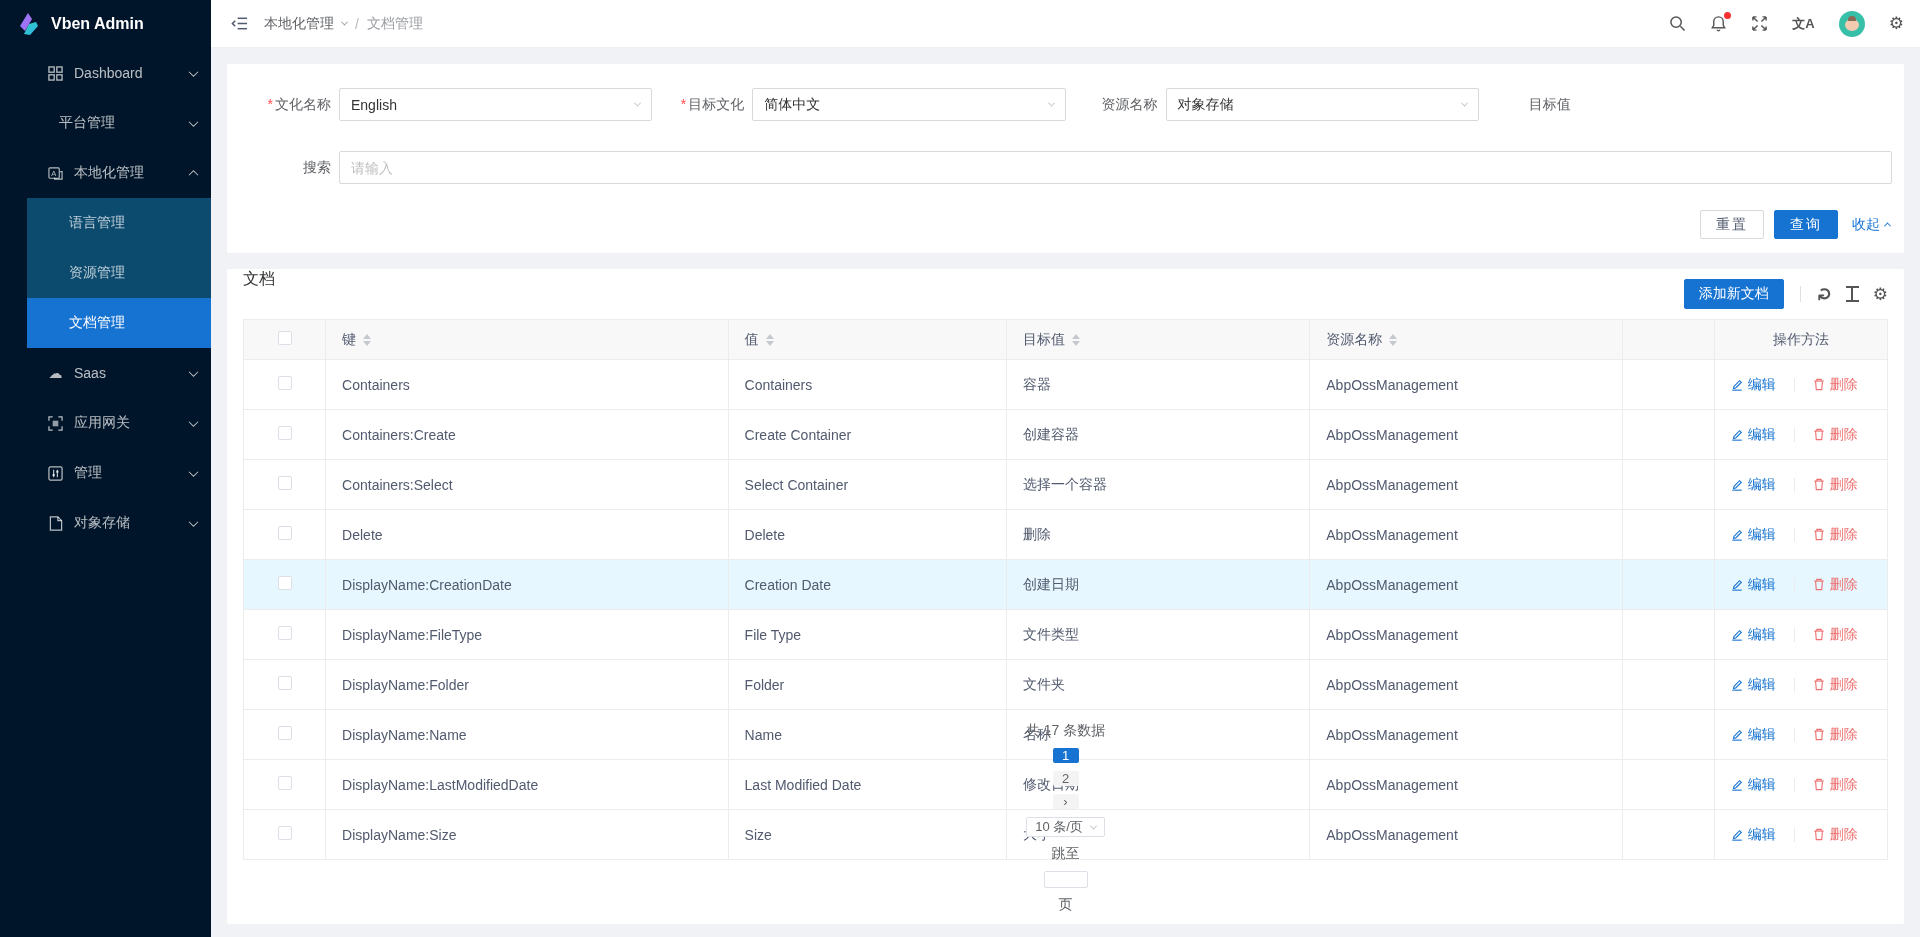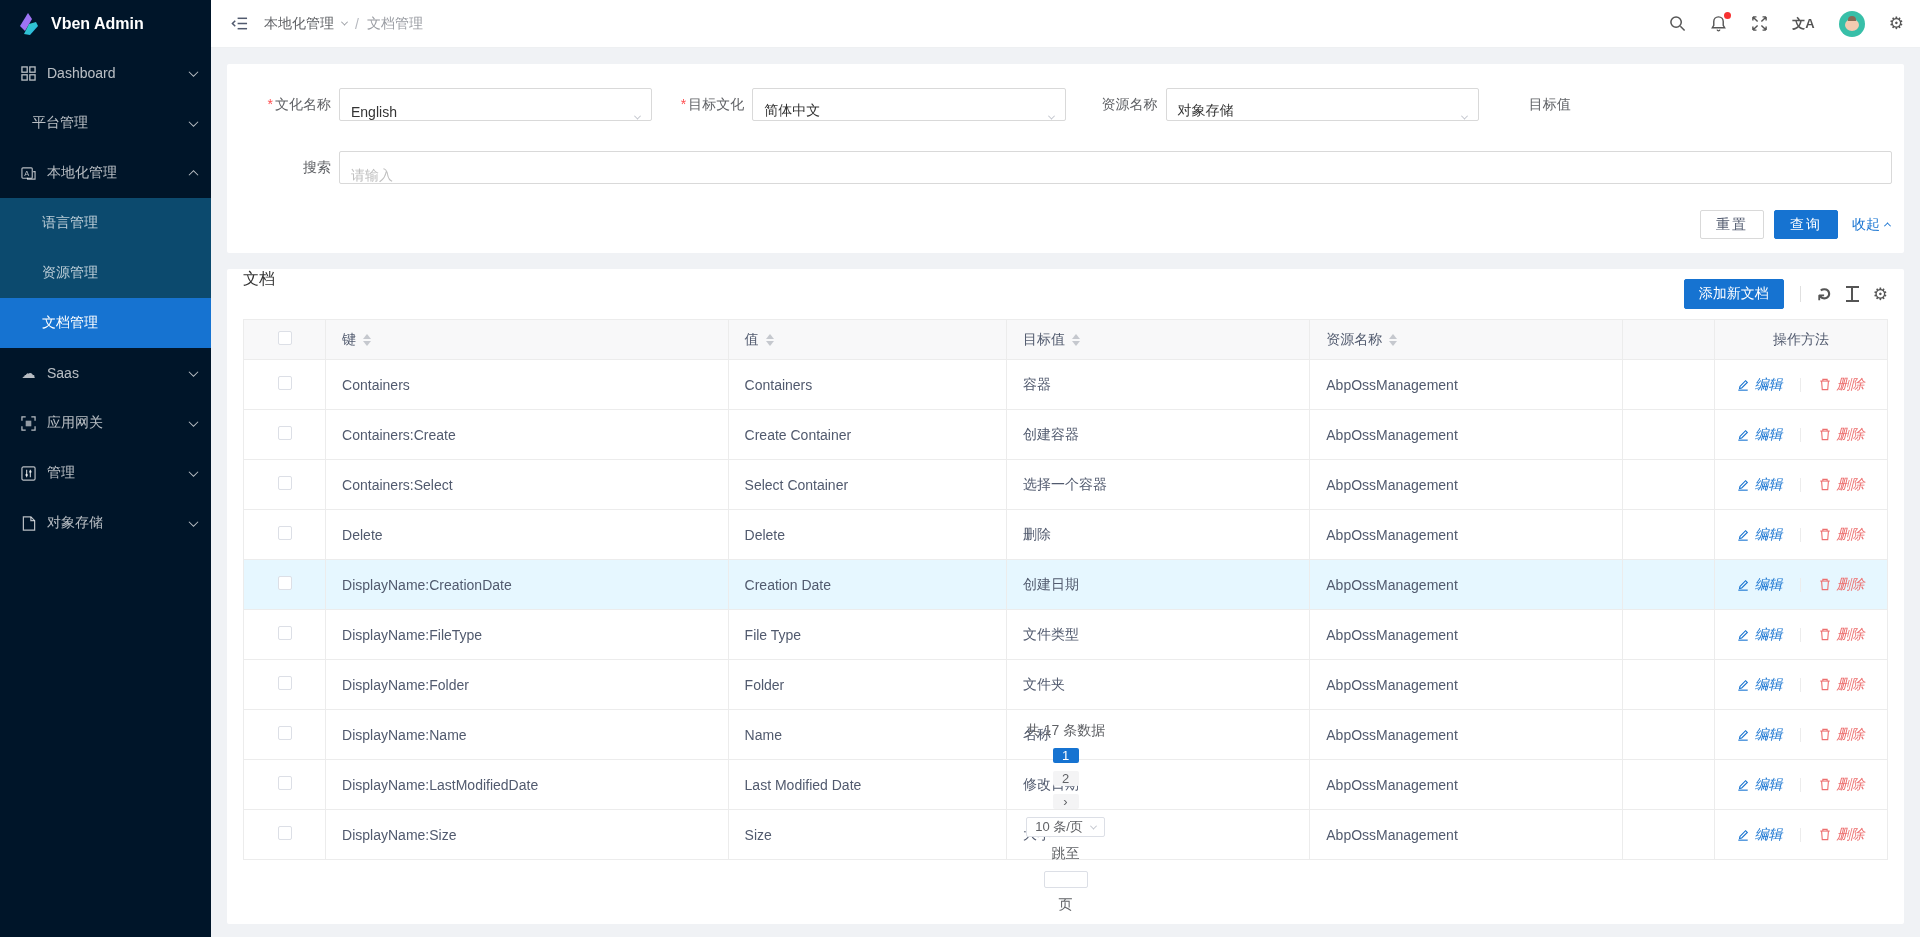--- a/index.html
+++ b/index.html
@@ -4,21 +4,21 @@
 <style>
   * { margin:0; padding:0; box-sizing:border-box; }
   html,body { width:1920px; height:937px; overflow:hidden; }
   body { font-family:"Liberation Sans","DejaVu Sans",sans-serif; font-size:14px; color:#333; background:#f0f2f5; }
   .app { display:flex; width:1920px; height:937px; }
 
   
   .sidebar { width:211px; height:100%; background:#001529; flex-shrink:0; display:flex; flex-direction:column; }
   .logo { height:48px; display:flex; align-items:center; padding-left:14px; gap:9px; }
   .logo-title { color:#fff; font-size:16px; font-weight:bold; white-space:nowrap; }
-  .menu { flex:1; overflow:hidden; }
+  .menu { flex:1; overflow:hidden;margin-left:27px; }
   .menu-item { height:50px; display:flex; align-items:center; padding:0 14px 0 20px; color:rgba(255,255,255,0.72); cursor:pointer; }
   .menu-item .mi-icon { width:17px; margin-right:10px; display:flex; justify-content:center; color:rgba(255,255,255,0.72); font-size:15px; line-height:1; }
   .menu-item .mi-label { flex:1; white-space:nowrap; }
   .menu-item.no-icon { padding-left:32px; }
   .submenu { background:#0c4a6e; }
   .sub-item { height:50px; display:flex; align-items:center; padding-left:42px; color:rgba(255,255,255,0.72); cursor:pointer; }
   .sub-item.active { background:#1673d1; color:#fff; }
   .chev { width:7px; height:7px; border-right:1.4px solid currentColor; border-bottom:1.4px solid currentColor; display:inline-block; flex-shrink:0; }
   .chev.down { transform:rotate(45deg) translate(-1px,-1px); }
   .chev.up { transform:rotate(-135deg) translate(-1px,-1px); }
@@ -43,21 +43,21 @@
   
   .content { flex:1; padding:16px; overflow:hidden; background:#f0f2f5; }
 
   
   .filter-card { background:#fff; border-radius:2px; padding:16px 12px 14px; }
   .form-grid { display:grid; grid-template-columns:repeat(4,1fr); row-gap:14px; }
   .f-item { display:flex; align-items:center; height:49px; }
   .f-item.wide { grid-column:1 / -1; }
   .f-label { width:100px; flex-shrink:0; text-align:right; padding-right:8px; color:#606266; white-space:nowrap; }
   .req { color:#ff4d4f; margin-right:2px; }
-  .f-select, .f-input { flex:1; height:33px; border:1px solid #d9d9d9; border-radius:2px; background:#fff; display:flex; align-items:flex-end; padding:0 11px; color:#333; cursor:pointer; }
+  .f-select, .f-input { flex:1; height:33px; border:1px solid #d9d9d9; border-radius:2px; background:#fff; display:flex; align-items:center; padding:0 11px; color:#333; cursor:pointer; }
   .f-select .sel-chev { margin-left:auto; color:#c0c4cc; }
   .f-select.placeholder { color:#bfbfbf; }
   .f-input input { border:none; outline:none; width:100%; font-size:14px; font-family:inherit; color:#333; }
   .f-input input::placeholder { color:#bfbfbf; }
   .form-actions { display:flex; justify-content:flex-end; align-items:center; gap:10px; margin-top:18px; padding-right:2px; }
   .btn { height:29px; padding:0 15px; border-radius:2px; font-size:14px; font-family:inherit; display:inline-flex; align-items:center; cursor:pointer; letter-spacing:2px; }
   .btn-default { background:#fff; border:1px solid #d9d9d9; color:#515a6e; }
   .btn-primary { background:#1673d1; border:1px solid #1673d1; color:#fff; }
   .collapse-link { color:#1673d1; display:flex; align-items:center; gap:5px; cursor:pointer; margin-left:4px; }
 
@@ -78,21 +78,21 @@
   th { height:40px; background:#f8f8f9; color:#515a6e; font-weight:500; text-align:left; padding:0 16px; }
   td { height:50px; color:#515a6e; padding:0 16px; background:#fff; }
   tr.row-highlight td { background:#e6f7ff;margin-top:40px; }
   .th-inner { display:flex; align-items:center; gap:7px; }
   .sorter { display:flex; flex-direction:column; gap:2px; }
   .caret-up { width:0; height:0; border-left:4px solid transparent; border-right:4px solid transparent; border-bottom:5px solid #c5c8ce; }
   .caret-down { width:0; height:0; border-left:4px solid transparent; border-right:4px solid transparent; border-top:5px solid #c5c8ce; }
   .cb { width:14px; height:14px; border:1px solid #dcdfe6; border-radius:2px; background:#fff; display:inline-block; cursor:pointer; }
   .cb-cell, .act-th { text-align:center; }
   .cb-cell { padding:0; }
-  .actions { display:flex; align-items:center; justify-content:center; gap:18px;font-style:italic; }
+  .actions { display:flex; align-items:center; gap:18px; }
   .link-edit { color:#1673d1; display:inline-flex; align-items:center; gap:5px; cursor:pointer; }
   .link-del { color:#ed6f6f; display:inline-flex; align-items:center; gap:5px; cursor:pointer; }
   .act-sep { width:1px; height:14px; background:#ececec; }
 
   
   .pagination { display:flex; align-items:center; justify-content:flex-end; gap:8px; height:54px; color:#606266;flex-direction:column; }
   .page-btn { min-width:26px; height:26px; padding:0 6px; border-radius:2px; background:#f4f4f5; color:#606266; display:inline-flex; align-items:center; justify-content:center; font-size:13px; cursor:pointer; }
   .page-btn.active { background:#1673d1; color:#fff; }
   .page-size { height:28px; border:1px solid #dcdfe6; border-radius:2px; background:#fff; display:inline-flex; align-items:center; gap:8px; padding:0 8px; font-size:13px; color:#606266; cursor:pointer; }
   .jump-input { width:44px; height:28px; border:1px solid #dcdfe6; border-radius:2px; outline:none; font-family:inherit; padding:0 6px; }

